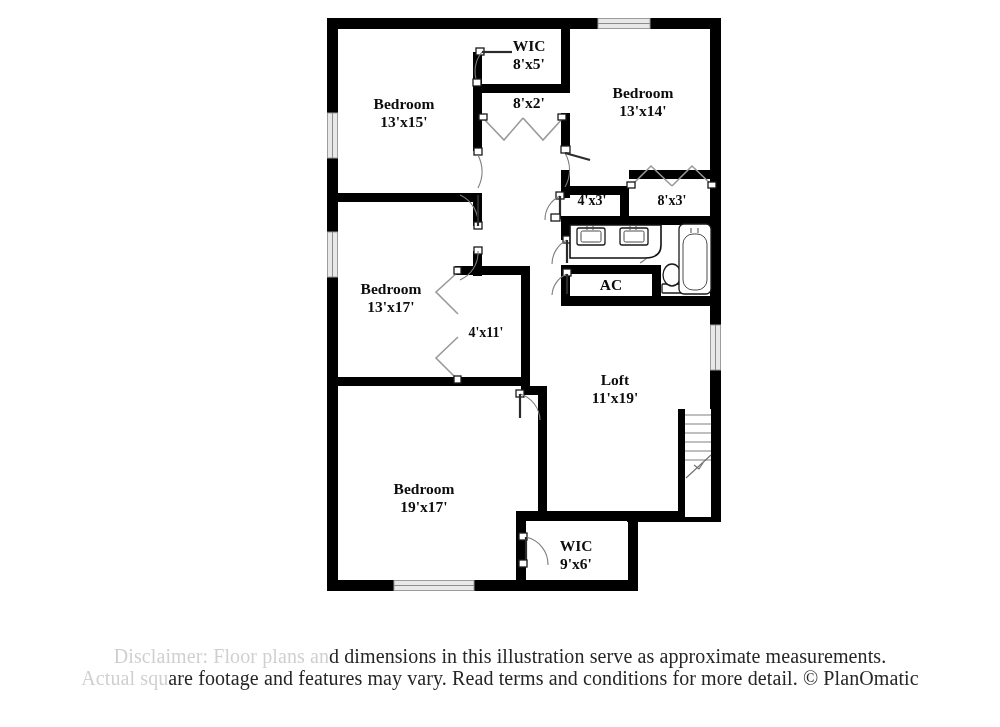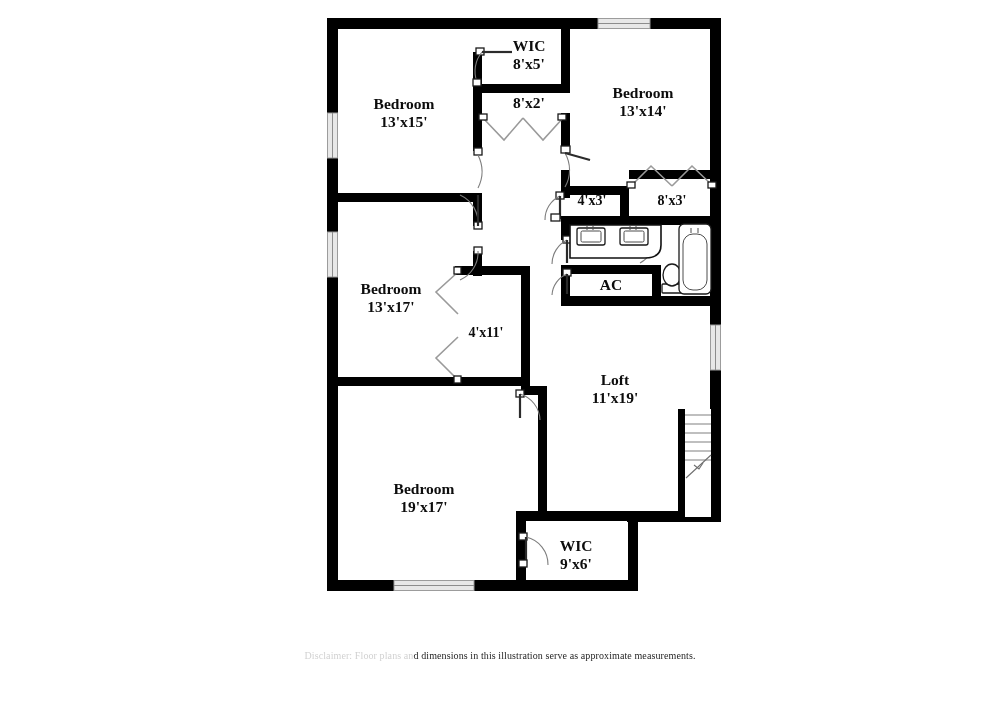--- a/index.html
+++ b/index.html
@@ -87,21 +87,21 @@
     stroke: #111111;
     stroke-width: 1.6;
   }
   #disclaimer {
     position: absolute;
     left: 0;
     top: 645px;
     width: 1000px;
     text-align: center;
     font-family: "Liberation Serif", serif;
-    font-size: 10px;
+    font-size: 20px;
     color: #262626;
     line-height: 22px;
     letter-spacing: 0.1px;
   }
   #disclaimer .faded {
     color: rgba(38,38,38,0.22);
   }
   #disclaimer .line { display: block; white-space: nowrap; }
 </style>
 </head>
@@ -385,13 +385,14 @@
       <text class="label-text label-dim" x="424" y="508">19'x17'</text>
 
       <text class="label-text label-name" x="576" y="547">WIC</text>
       <text class="label-text label-dim" x="576" y="565">9'x6'</text>
     </g>
   </svg>
 </div>
 
 <div id="disclaimer">
   <span class="line"><span class="faded">Disclaimer: Floor plans an</span><span>d dimensions in this illustration serve as approximate measurements.</span></span>
+  <span class="line"><span class="faded">Actual squ</span><span>are footage and features may vary. Read terms and conditions for more detail. © PlanOmatic</span></span>
 </div>
 
 </body></html>

